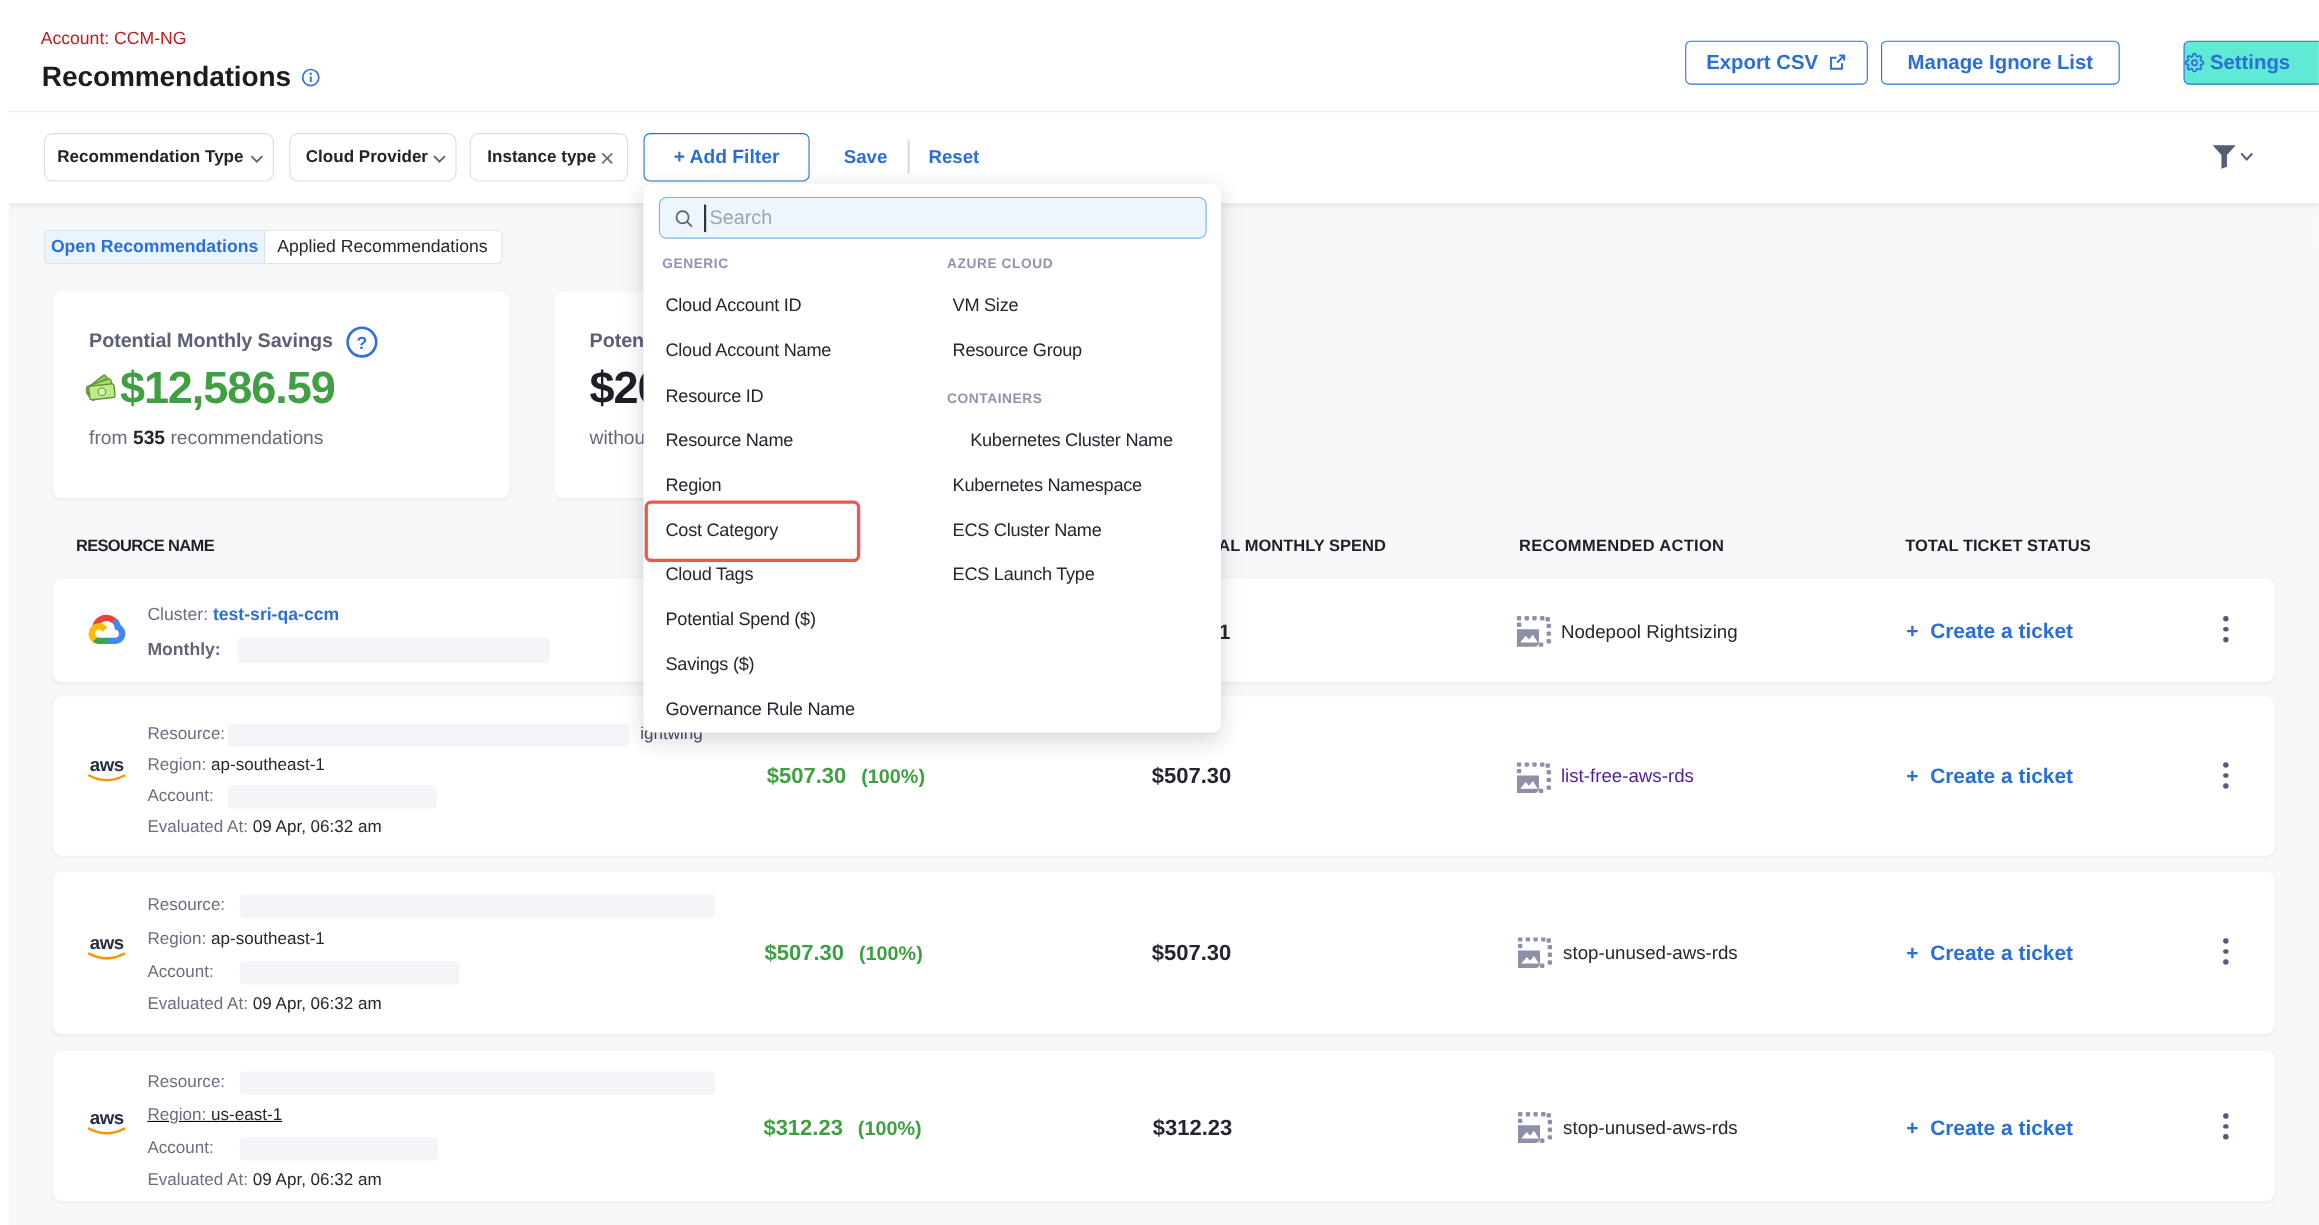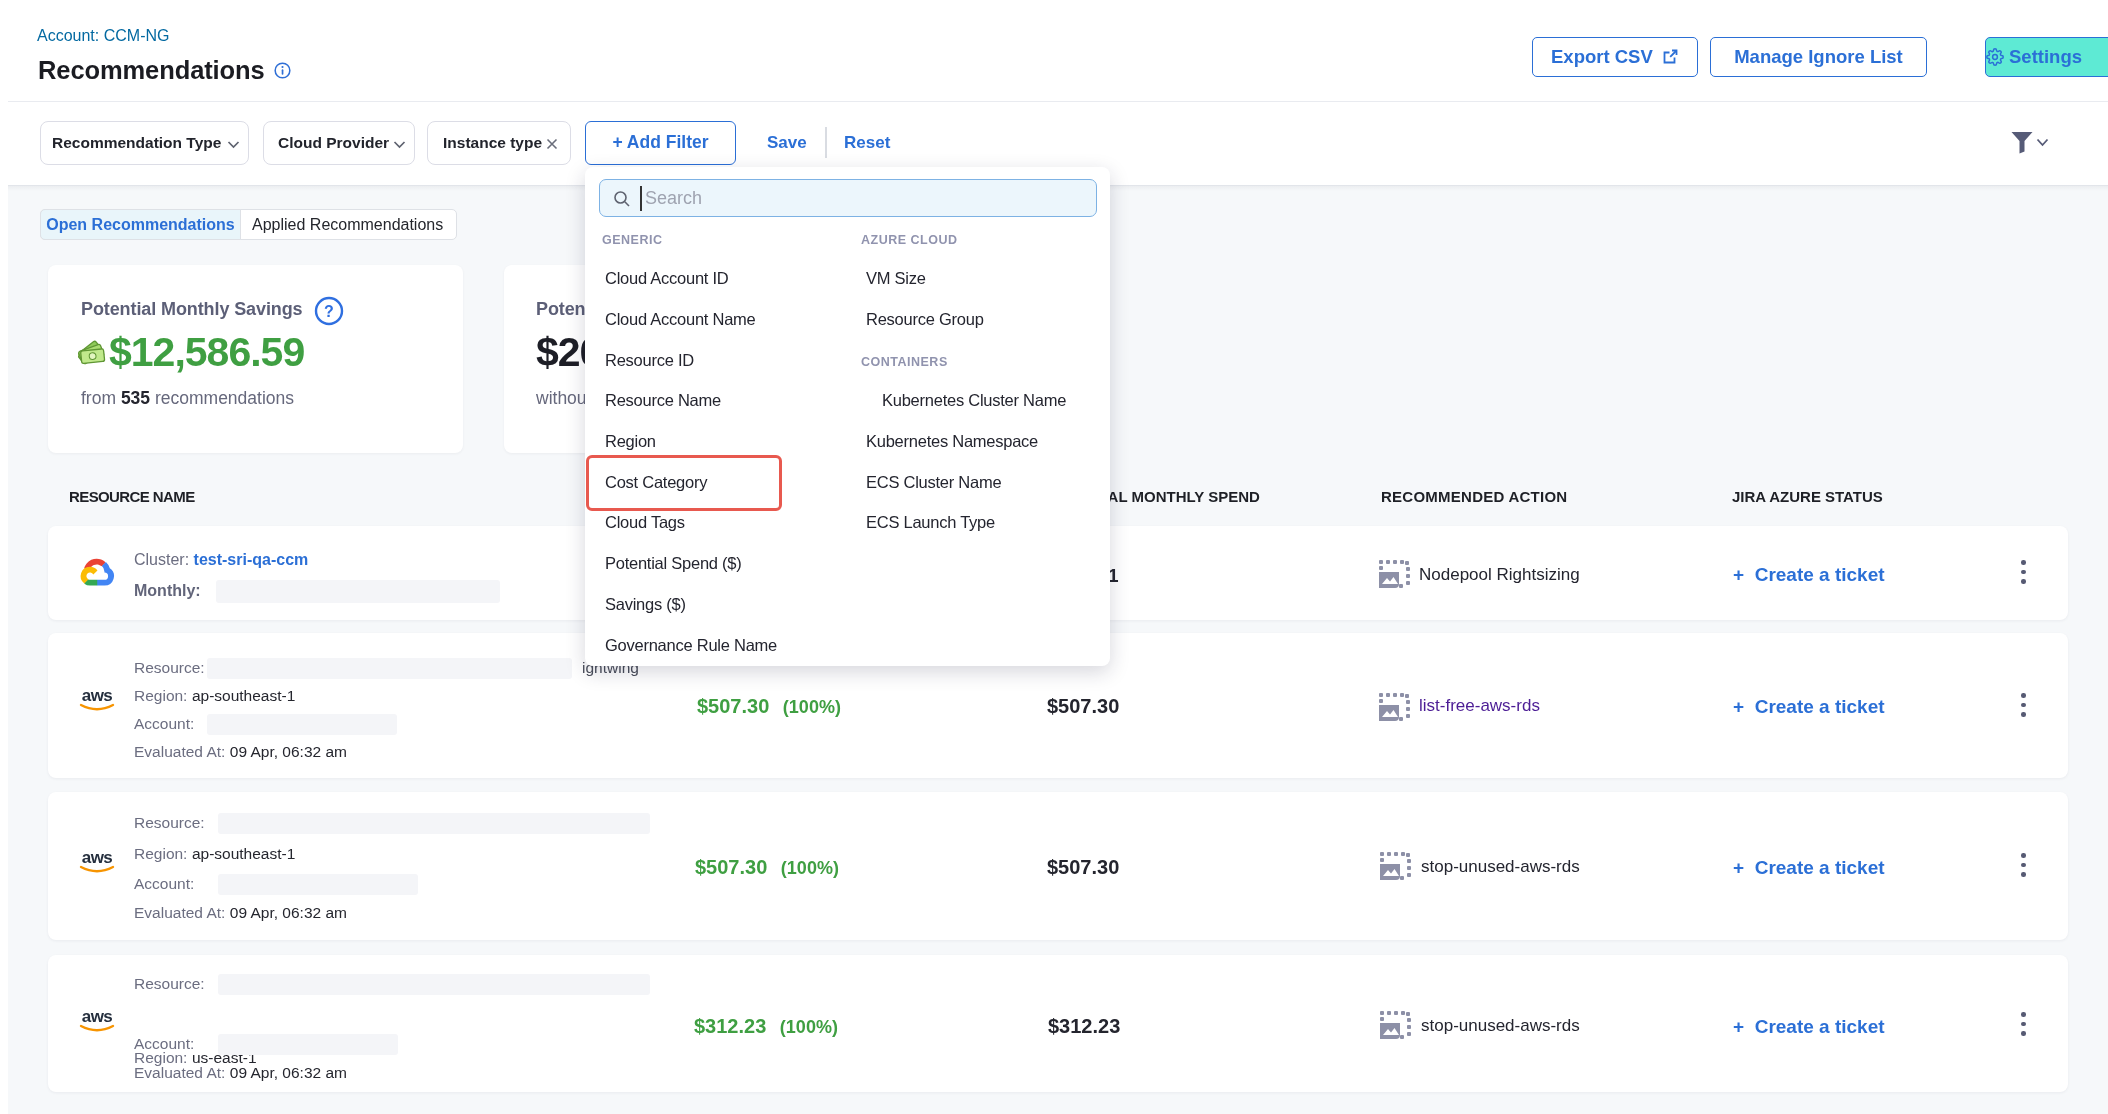--- a/index.html
+++ b/index.html
@@ -15,21 +15,21 @@
   .kebab span { display:block; width:4.5px; height:4.5px; border-radius:50%; background:#565a73; margin-bottom:5px; }
   .item { position:absolute; font-size:16.5px; color:#24252f; letter-spacing:-0.25px; }
   .sect { position:absolute; font-size:12.5px; font-weight:bold; color:#9093ae; letter-spacing:0.5px; }
   .hdrcol { position:absolute; font-size:15px; font-weight:bold; color:#1e2026; }
 </style>
 </head>
 <body>
 
 <div class="abs" style="left:8px; top:186px; width:2100px; height:928px; background:#f6f8fa;"></div>
 
-<div class="abs" style="left:37px; top:27px; font-size:16px; color:#0369a1;">Account: CCM-NG</div>
+<div class="abs" style="left:37px; top:27px; font-size:16px; color:#b91c1c;">Account: CCM-NG</div>
 <div class="abs" style="left:38px; top:56px; font-size:25.5px; font-weight:bold; color:#1b1c22; letter-spacing:-0.1px;">Recommendations</div>
 <svg class="abs" style="left:274px; top:62px;" width="17" height="17" viewBox="0 0 19 19">
   <circle cx="9.5" cy="9.5" r="8.2" fill="none" stroke="#2f6fd6" stroke-width="1.7"></circle>
   <circle cx="9.5" cy="5.6" r="1.2" fill="#2f6fd6"></circle>
   <rect x="8.6" y="8.2" width="1.9" height="6" rx="0.9" fill="#2f6fd6"></rect>
 </svg>
 <div class="abs" style="left:8px; top:101px; width:2100px; height:1px; background:#e9ebf0;"></div>
 
 <div class="abs" style="left:1532px; top:37px; width:166px; height:40px; border:1.6px solid #2b6fd6; border-radius:5px; background:#fff; color:#2b6fd6; font-size:18.5px; font-weight:bold; text-align:center; line-height:37px;">Export CSV
   <svg style="vertical-align:-2px; margin-left:4px;" width="17" height="17" viewBox="0 0 17 17" fill="none" stroke="#2b6fd6" stroke-width="1.8">
@@ -103,21 +103,21 @@
 <div class="abs" style="left:109px; top:331px; font-size:41px; font-weight:bold; color:#3f9f42; letter-spacing:-1px; line-height:1.05;">$12,586.59</div>
 <div class="abs" style="left:81px; top:388px; font-size:17.5px; color:#66687c;">from <b style="color:#24252e;">535</b> recommendations</div>
 
 <div class="abs" style="left:536px; top:299px; font-size:18px; font-weight:bold; color:#5c5f77; letter-spacing:-0.1px;">Potential Monthly Spend</div>
 <div class="abs" style="left:536px; top:331px; font-size:41px; font-weight:bold; color:#1d1e26; letter-spacing:-1px; line-height:1.05;">$20,432.71</div>
 <div class="abs" style="left:536px; top:388px; font-size:17.5px; color:#66687c;">without optimization</div>
 
 <div class="hdrcol" style="left:69px; top:488px; letter-spacing:-0.6px;">RESOURCE NAME</div>
 <div class="hdrcol" style="left:1079px; top:488px;">TOTAL MONTHLY SPEND</div>
 <div class="hdrcol" style="left:1381px; top:488px; letter-spacing:0.25px;">RECOMMENDED ACTION</div>
-<div class="hdrcol" style="left:1732px; top:488px;">JIRA AZURE STATUS</div>
+<div class="hdrcol" style="left:1732px; top:488px;">TOTAL TICKET STATUS</div>
 
 <div class="row-card" style="top:526px; height:94px;"></div>
 
 <svg class="abs" style="left:79px; top:558px;" width="36" height="29" viewBox="0 0 32 25.74">
   <path fill="#EA4335" d="M20.57 7.29l2.57-2.57.17-1.08C18.63-.65 11.2-.17 7 4.57 5.84 5.89 4.97 7.53 4.52 9.23l.92-.13 5.14-.85.4-.4c2.29-2.51 6.14-2.85 8.77-.71l.82.15z"></path>
   <path fill="#4285F4" d="M27.39 9.19a11.56 11.56 0 0 0-3.49-5.62l-3.61 3.61a6.4 6.4 0 0 1 2.35 5.08v.64a3.21 3.21 0 0 1 0 6.42h-6.42l-.64.65v3.85l.64.64h6.42a8.35 8.35 0 0 0 4.75-15.27z"></path>
   <path fill="#34A853" d="M9.78 24.46h6.42v-5.14H9.78a3.19 3.19 0 0 1-1.32-.29l-.91.28-2.59 2.57-.22.9a8.31 8.31 0 0 0 5.04 1.68z"></path>
   <path fill="#FBBC05" d="M9.78 7.71a8.35 8.35 0 0 0-5.04 14.97l3.72-3.72a3.21 3.21 0 1 1 4.25-4.25l3.72-3.72a8.34 8.34 0 0 0-6.65-3.28z"></path>
 </svg>
 <div class="abs" style="left:134px; top:551px; font-size:16px;"><span class="lbl" style="font-size:16px;">Cluster:</span> <span style="color:#2b6fd6; font-weight:bold;">test-sri-qa-ccm</span></div>
@@ -230,21 +230,21 @@
 
 <div class="row-card" style="top:955px; height:137px;"></div>
 <div class="abs" style="left:79px; top:1009px; width:36px;">
   <div style="font-size:17px; font-weight:bold; color:#252f3e; text-align:center; letter-spacing:-0.5px; line-height:15px;">aws</div>
   <svg width="36" height="9" viewBox="0 0 36 9" style="display:block; margin-top:0px;">
       <path d="M2 2 Q 18 10.5 34 2" fill="none" stroke="#f79400" stroke-width="2.3" stroke-linecap="round"></path>
     </svg>
 </div>
 <div class="abs" style="left:134px; top:975px;"><span class="lbl">Resource:</span></div>
 <div class="blur" style="left:218px; top:974px; width:432px; height:21px;"></div>
-<div class="abs" style="left:134px; top:1049px;"><span class="lbl">Region:</span> <span class="val">us-east-1</span></div>
+<div class="abs" style="left:134px; top:1005px;text-decoration:underline;"><span class="lbl">Region:</span> <span class="val">us-east-1</span></div>
 <div class="abs" style="left:134px; top:1035px;"><span class="lbl">Account:</span></div>
 <div class="blur" style="left:218px; top:1034px; width:180px; height:21px;"></div>
 <div class="abs" style="left:134px; top:1064px;"><span class="lbl">Evaluated At:</span> <span class="val">09 Apr, 06:32 am</span></div>
 <div class="abs" style="left:694px; top:1015px; font-size:20px; font-weight:bold; color:#3f9f42;">$312.23 <span style="font-size:18px; font-weight:bold; margin-left:8px;">(100%)</span></div>
 <div class="abs" style="left:1048px; top:1015px; font-size:20px; font-weight:bold; color:#24252e;">$312.23</div>
 <svg class="abs" style="left:1379px; top:1011px;" width="32" height="29" viewBox="0 0 32 29">
   <g fill="#8d90a7">
     <rect x="8" y="0" width="4" height="4" rx="1"></rect>
       <rect x="15" y="0" width="4" height="4" rx="1"></rect>
       <rect x="22" y="0" width="4" height="4" rx="1"></rect>

